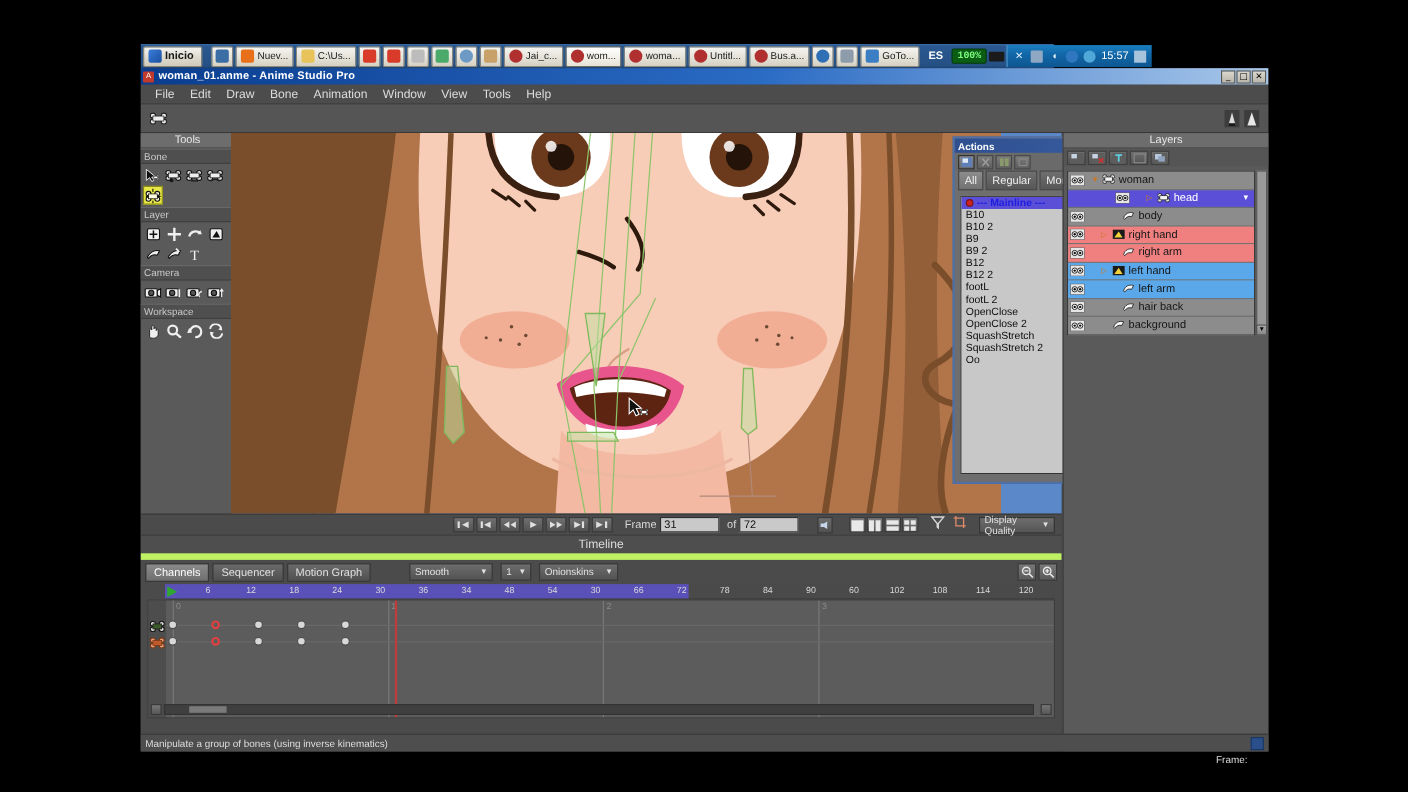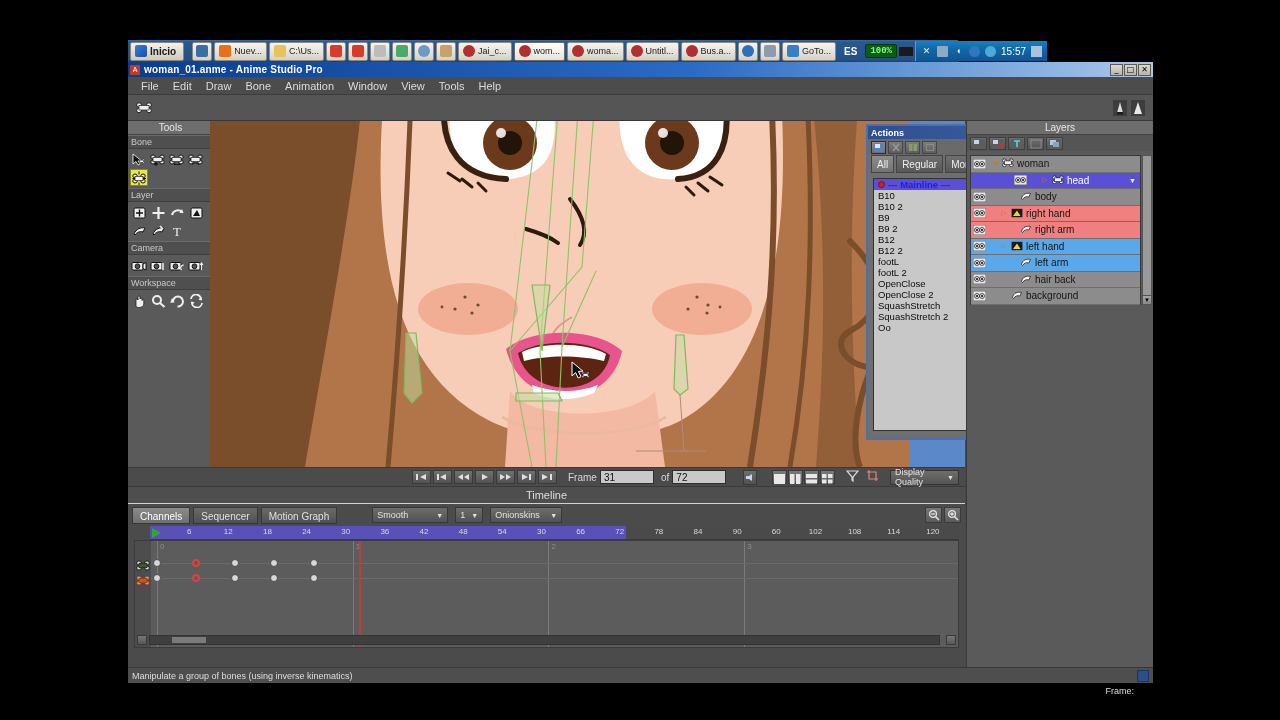--- a/index.html
+++ b/index.html
@@ -115,21 +115,21 @@
   .vb-q { width:15px; height:14px; background:linear-gradient(#7a7a7a,#5c5c5c); border:1px solid #3a3a3a; }
   .dq-sel { margin-left:8px; width:92px; height:15px; background:linear-gradient(#6e6e6e,#545454);
     border:1px solid #343434; color:#e0e0e0; font-size:9px; display:flex;
     align-items:center; padding:0 4px; }
   .dq-sel .car { margin-left:auto; font-size:7px; }
 
   
   .tl-title { position:absolute; left:0; top:366px; width:837px; height:16px;
     background:#4e4e4e; color:#dcdcdc; font-size:11px; text-align:center; line-height:16px; }
   .timeline { position:absolute; left:0; top:382px; width:837px; height:180px;
-    background:#4b4b4b; border-top:1px solid #bef264; }
+    background:#4b4b4b; border-top:6px solid #bef264; }
   .tl-tabs { height:22px; display:flex; align-items:center; padding:2px 4px; gap:3px; }
   .tl-tab { height:17px; padding:0 7px; font-size:10px; color:#e0e0e0; line-height:17px;
     background:linear-gradient(#6a6a6a,#505050); border:1px solid #383838; }
   .tl-tab.active { background:linear-gradient(#8b8b8b,#6f6f6f); color:#fff; }
   .tl-dd { height:16px; background:linear-gradient(#6d6d6d,#525252); border:1px solid #383838;
     color:#e2e2e2; font-size:9px; display:flex; align-items:center; padding:0 4px; }
   .tl-dd .car { margin-left:auto; font-size:7px; padding-left:5px; }
   .tl-zoom { margin-left:auto; display:flex; gap:2px; }
   .tl-zoom div { width:17px; height:16px; background:linear-gradient(#787878,#5a5a5a);
     border:1px solid #3a3a3a; display:flex; align-items:center; justify-content:center; }
@@ -825,21 +825,21 @@
         <div class="tl-ruler">
           <div class="tl-range" id="tl-range" style="left: 0px; width: 475.742px;"></div>
           <div class="tl-play"></div>
           <div id="tl-ticks">
               <span class="tl-tick" style="left: 39.1452px;">6</span>
               <span class="tl-tick" style="left: 78.2903px;">12</span>
               <span class="tl-tick" style="left: 117.435px;">18</span>
               <span class="tl-tick" style="left: 156.581px;">24</span>
               <span class="tl-tick" style="left: 195.726px;">30</span>
               <span class="tl-tick" style="left: 234.871px;">36</span>
-              <span class="tl-tick" style="left: 274.016px;">42</span>
+              <span class="tl-tick" style="left: 274.016px;">34</span>
               <span class="tl-tick" style="left: 313.161px;">48</span>
               <span class="tl-tick" style="left: 352.306px;">54</span>
               <span class="tl-tick" style="left: 391.452px;">30</span>
               <span class="tl-tick" style="left: 430.597px;">66</span>
               <span class="tl-tick" style="left: 469.742px;">72</span>
               <span class="tl-tick" style="left: 508.887px;">78</span>
               <span class="tl-tick" style="left: 548.032px;">84</span>
               <span class="tl-tick" style="left: 587.177px;">90</span>
               <span class="tl-tick" style="left: 626.323px;">60</span>
               <span class="tl-tick" style="left: 665.468px;">102</span>

